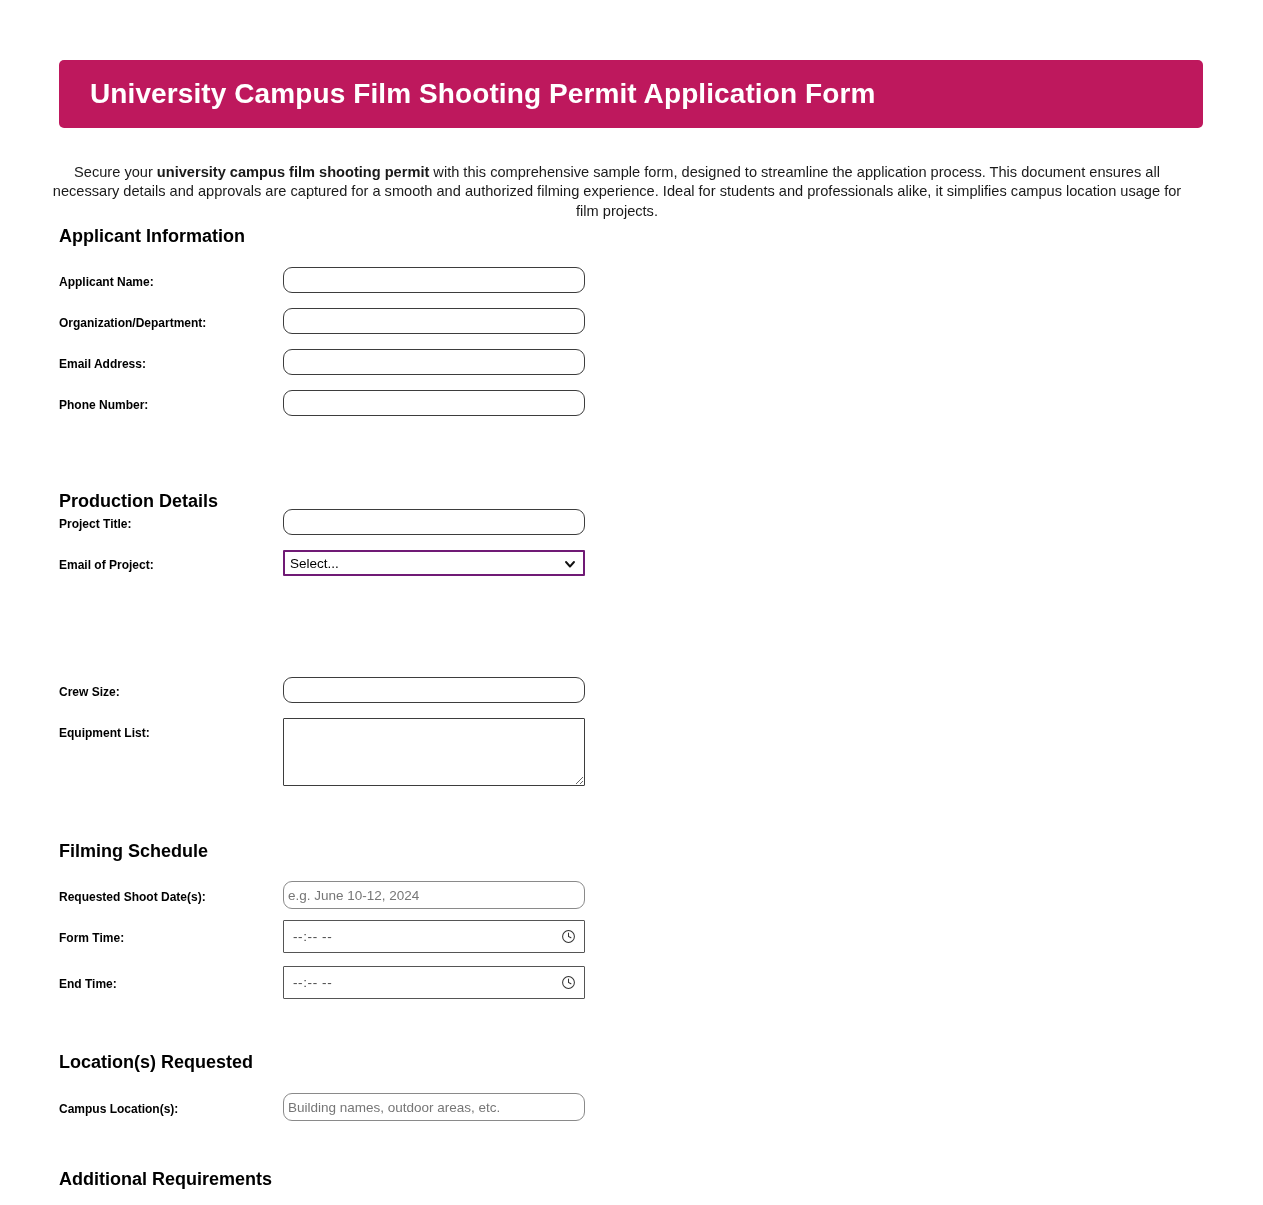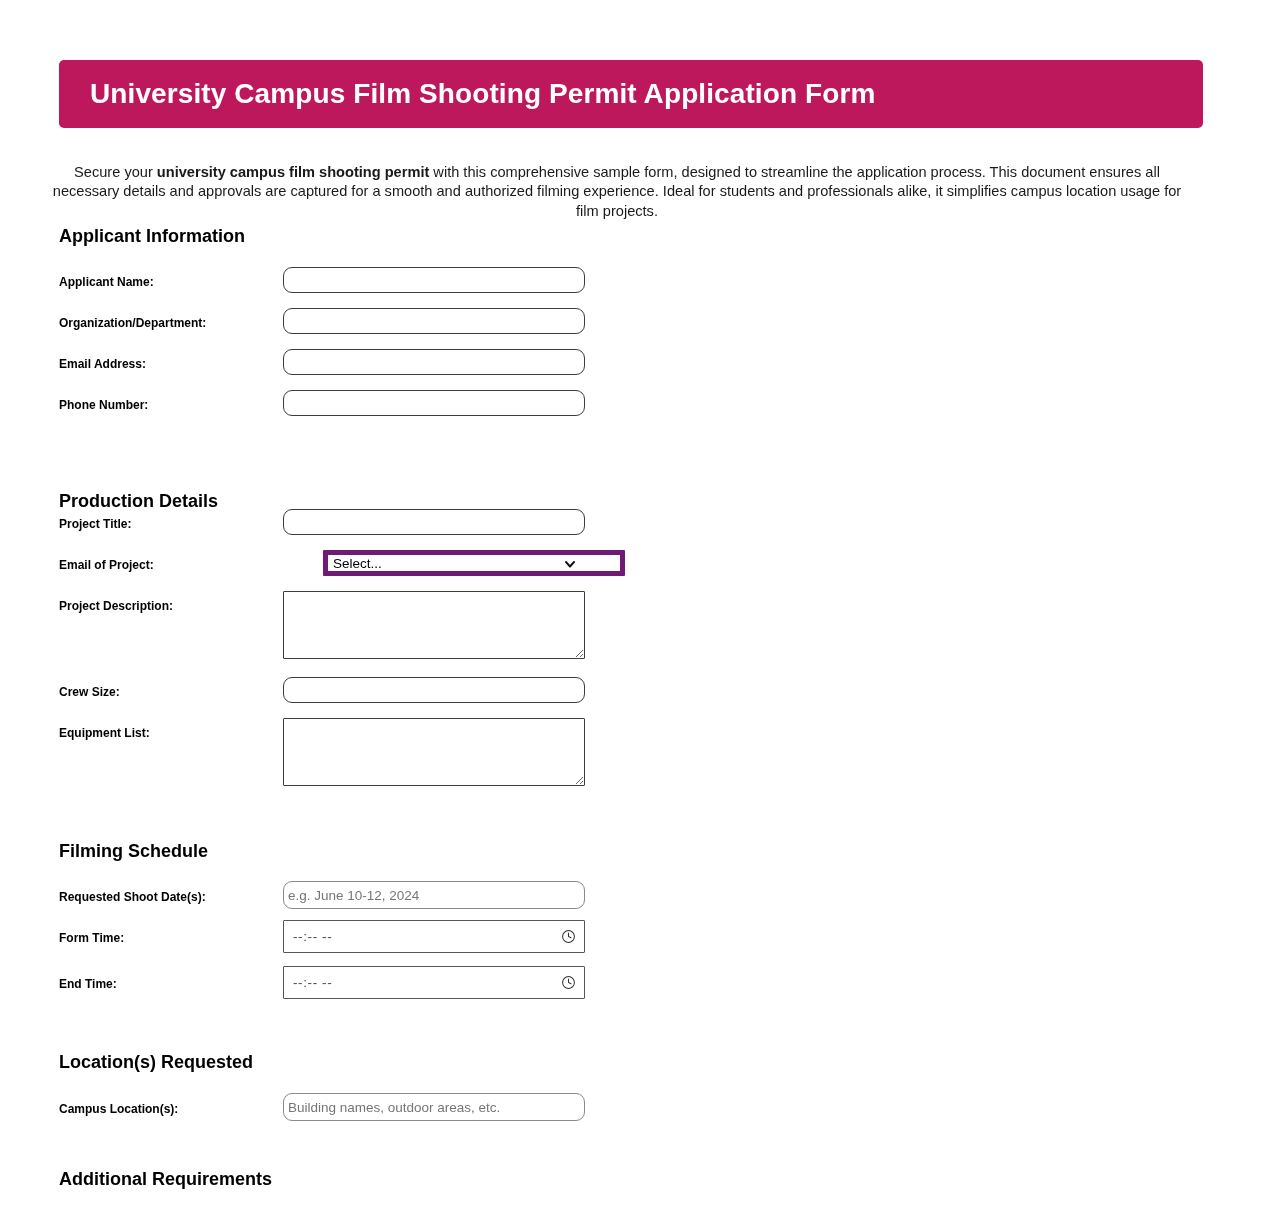--- a/index.html
+++ b/index.html
@@ -107,30 +107,29 @@
     top: -7px;
     height: 28px;
   }
 
   .sel-input {
     position: absolute;
     left: 224px;
     top: -6px;
     width: 302px;
     height: 26px;
-    border: 5px solid #701a75;
+    border: 2px solid #701a75;
     background: #ffffff;
     font-family: "Liberation Sans", sans-serif;
     font-size: 13.5px;
     color: #000000;
     padding: 1px 22px 1px 5px;
     border-radius: 1px;
     outline: none;
     appearance: none;
-    margin-left: 40px;
     -webkit-appearance: none;
   }
   .sel-wrap {
     position: absolute;
     left: 0; top: 0;
     width: 100%; height: 100%;
   }
   .chevron {
     position: absolute;
     left: 505px;
@@ -229,24 +228,20 @@
     <div class="sel-wrap">
       <select class="sel-input">
         <option>Select...</option>
       </select>
       <svg class="chevron" viewBox="0 0 12 12">
         <path d="M2 4 L6 8.5 L10 4" stroke="#111" stroke-width="1.9" fill="none" stroke-linecap="round" stroke-linejoin="round"></path>
       </svg>
     </div>
   </div>
 
-  <div class="field-row" style="top:597px">
-    <span class="field-label">Project Description:</span>
-    <textarea class="ta-input" style="height: 68px;"></textarea>
-  </div>
 
   <div class="field-row" style="top:683px">
     <span class="field-label">Crew Size:</span>
     <input class="txt-input" type="text" value="" style="">
   </div>
 
   <div class="field-row" style="top:724px">
     <span class="field-label">Equipment List:</span>
     <textarea class="ta-input" style="height: 68px;"></textarea>
   </div>

